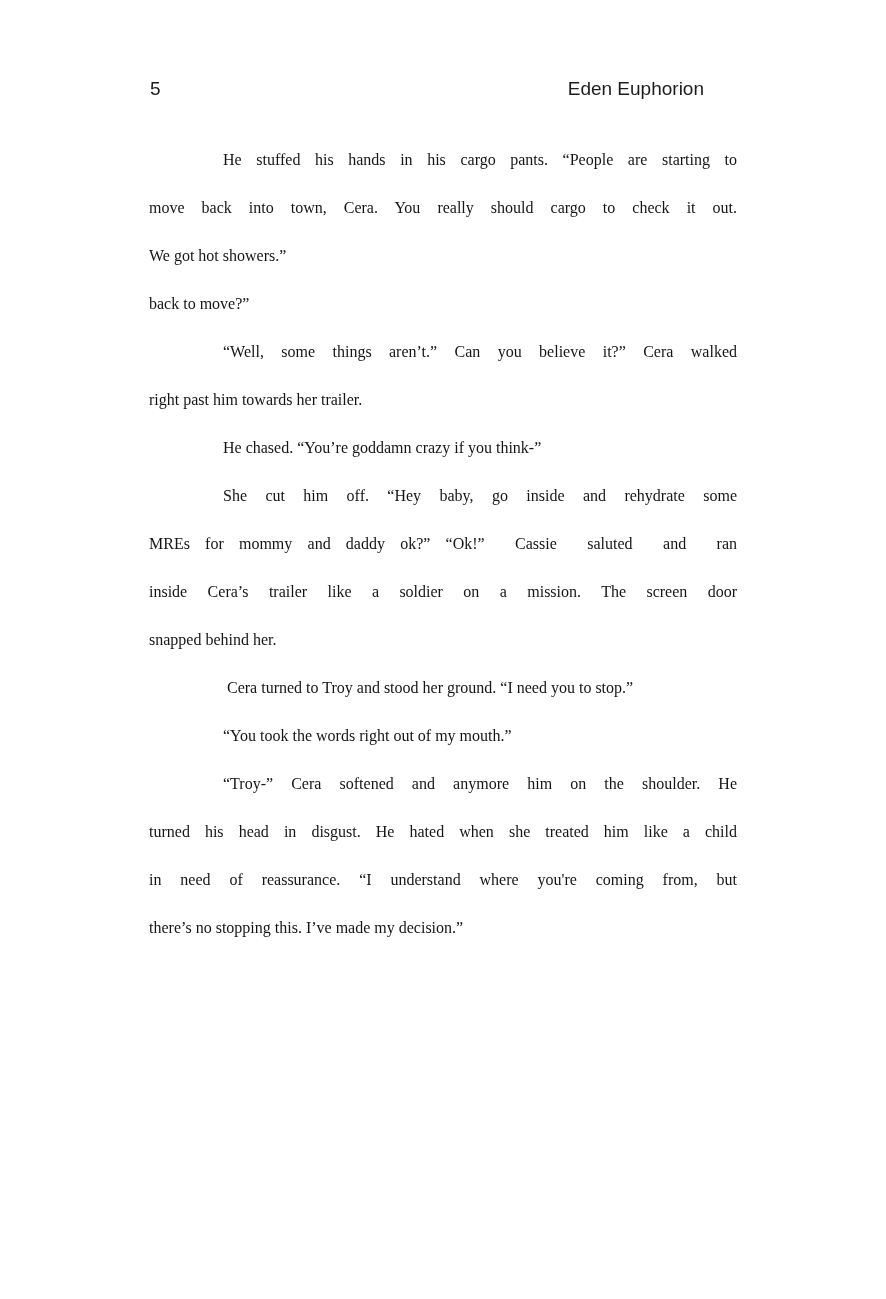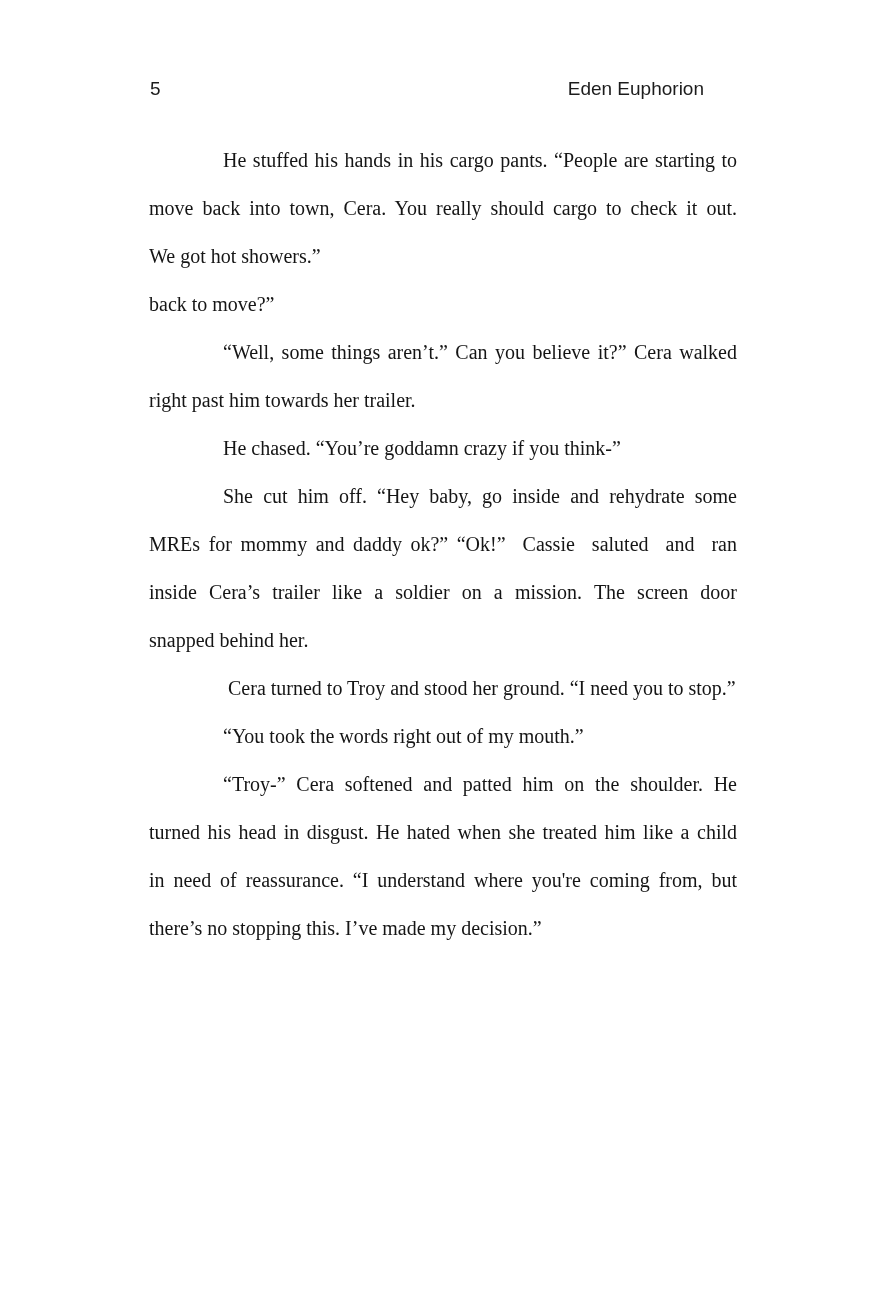--- a/index.html
+++ b/index.html
@@ -27,21 +27,21 @@
     font-size: 19px;
     line-height: 24px;
     color: #1c1c1c;
   }
   .manuscript-body {
     position: absolute;
     top: 136px;
     left: 149px;
     width: 588px;
     font-family: "Liberation Serif", serif;
-    font-size: 20px;
+    font-size: 16px;
     line-height: 48px;
     color: #151515;
   }
   .paragraph {
     margin: 0;
   }
   .line {
     text-align: justify;
     text-align-last: justify;
     white-space: pre-wrap;
@@ -83,19 +83,19 @@
         <div class="line">inside Cera’s trailer like a soldier on a mission. The screen door</div>
         <div class="line last">snapped behind her.</div>
       </div>
       <div class="paragraph">
         <div class="line first last"> Cera turned to Troy and stood her ground. “I need you to stop.”</div>
       </div>
       <div class="paragraph">
         <div class="line first last">“You took the words right out of my mouth.”</div>
       </div>
       <div class="paragraph">
-        <div class="line first">“Troy-” Cera softened and patted him on the shoulder. He</div>
+        <div class="line first">“Troy-” Cera softened and anymore him on the shoulder. He</div>
         <div class="line">turned his head in disgust. He hated when she treated him like a child</div>
         <div class="line">in need of reassurance. “I understand where you're coming from, but</div>
         <div class="line last">there’s no stopping this. I’ve made my decision.”</div>
       </div>
     </div>
 </div>
 
 </body></html>

